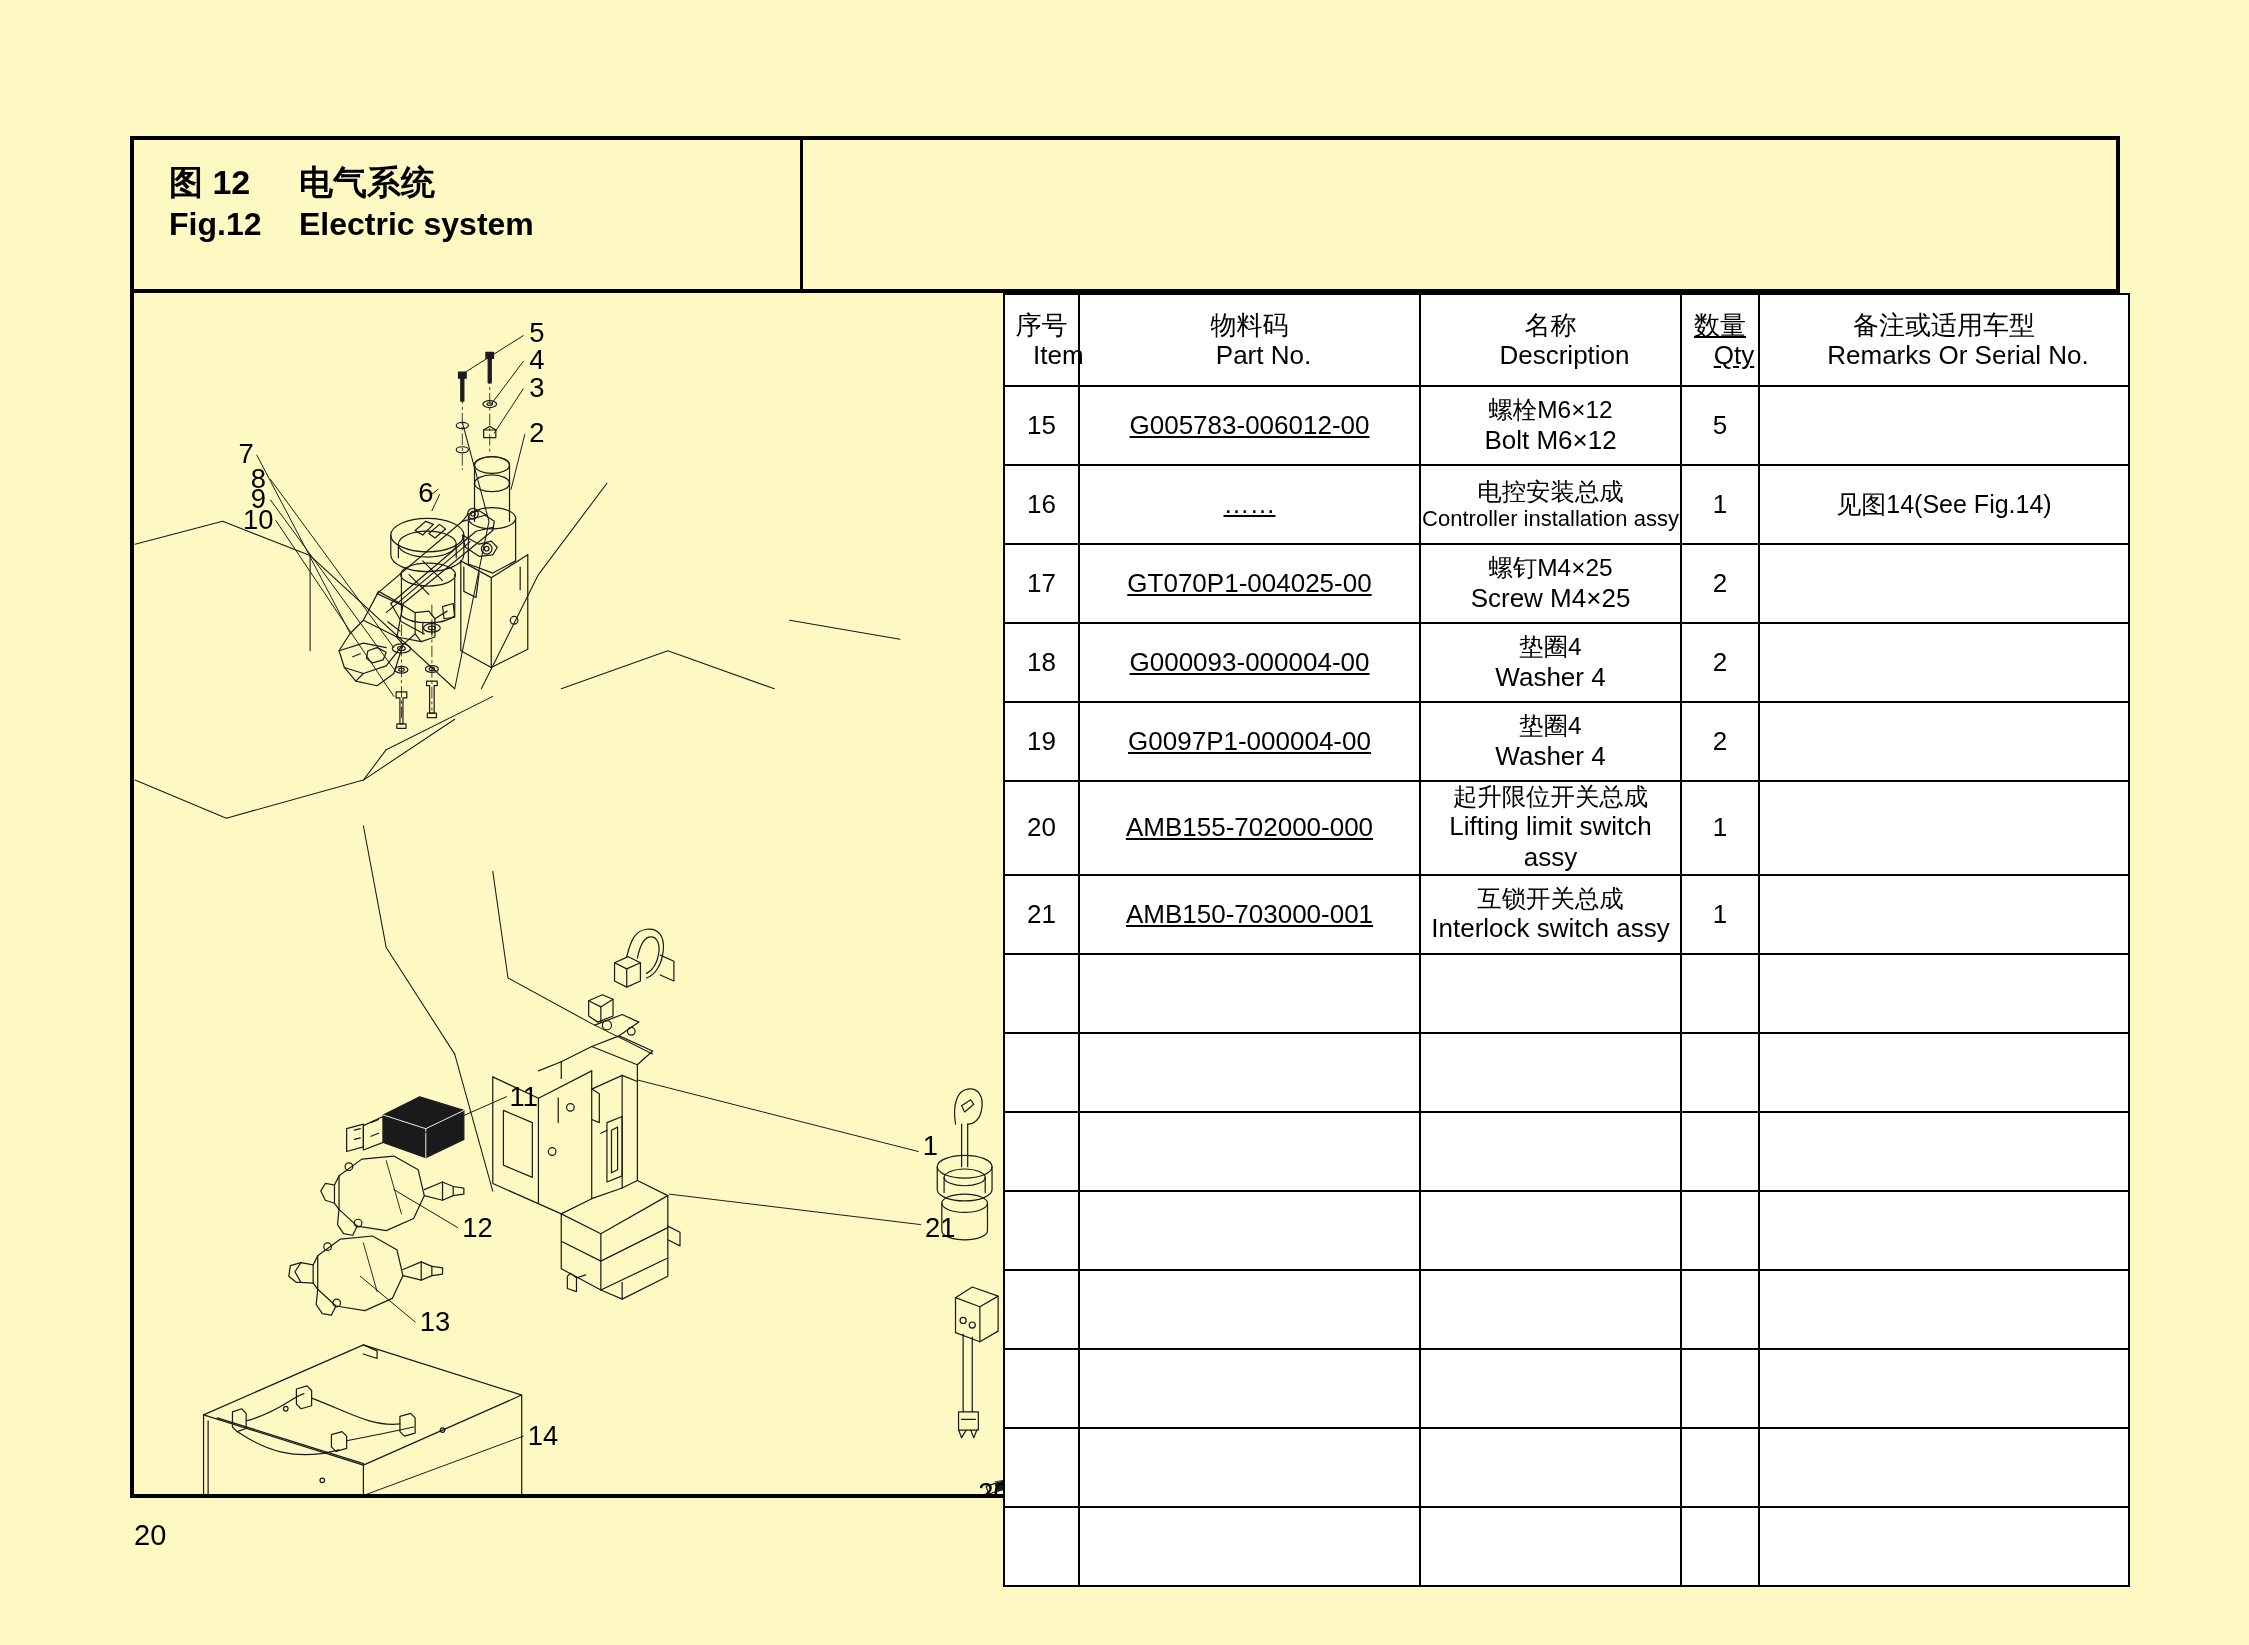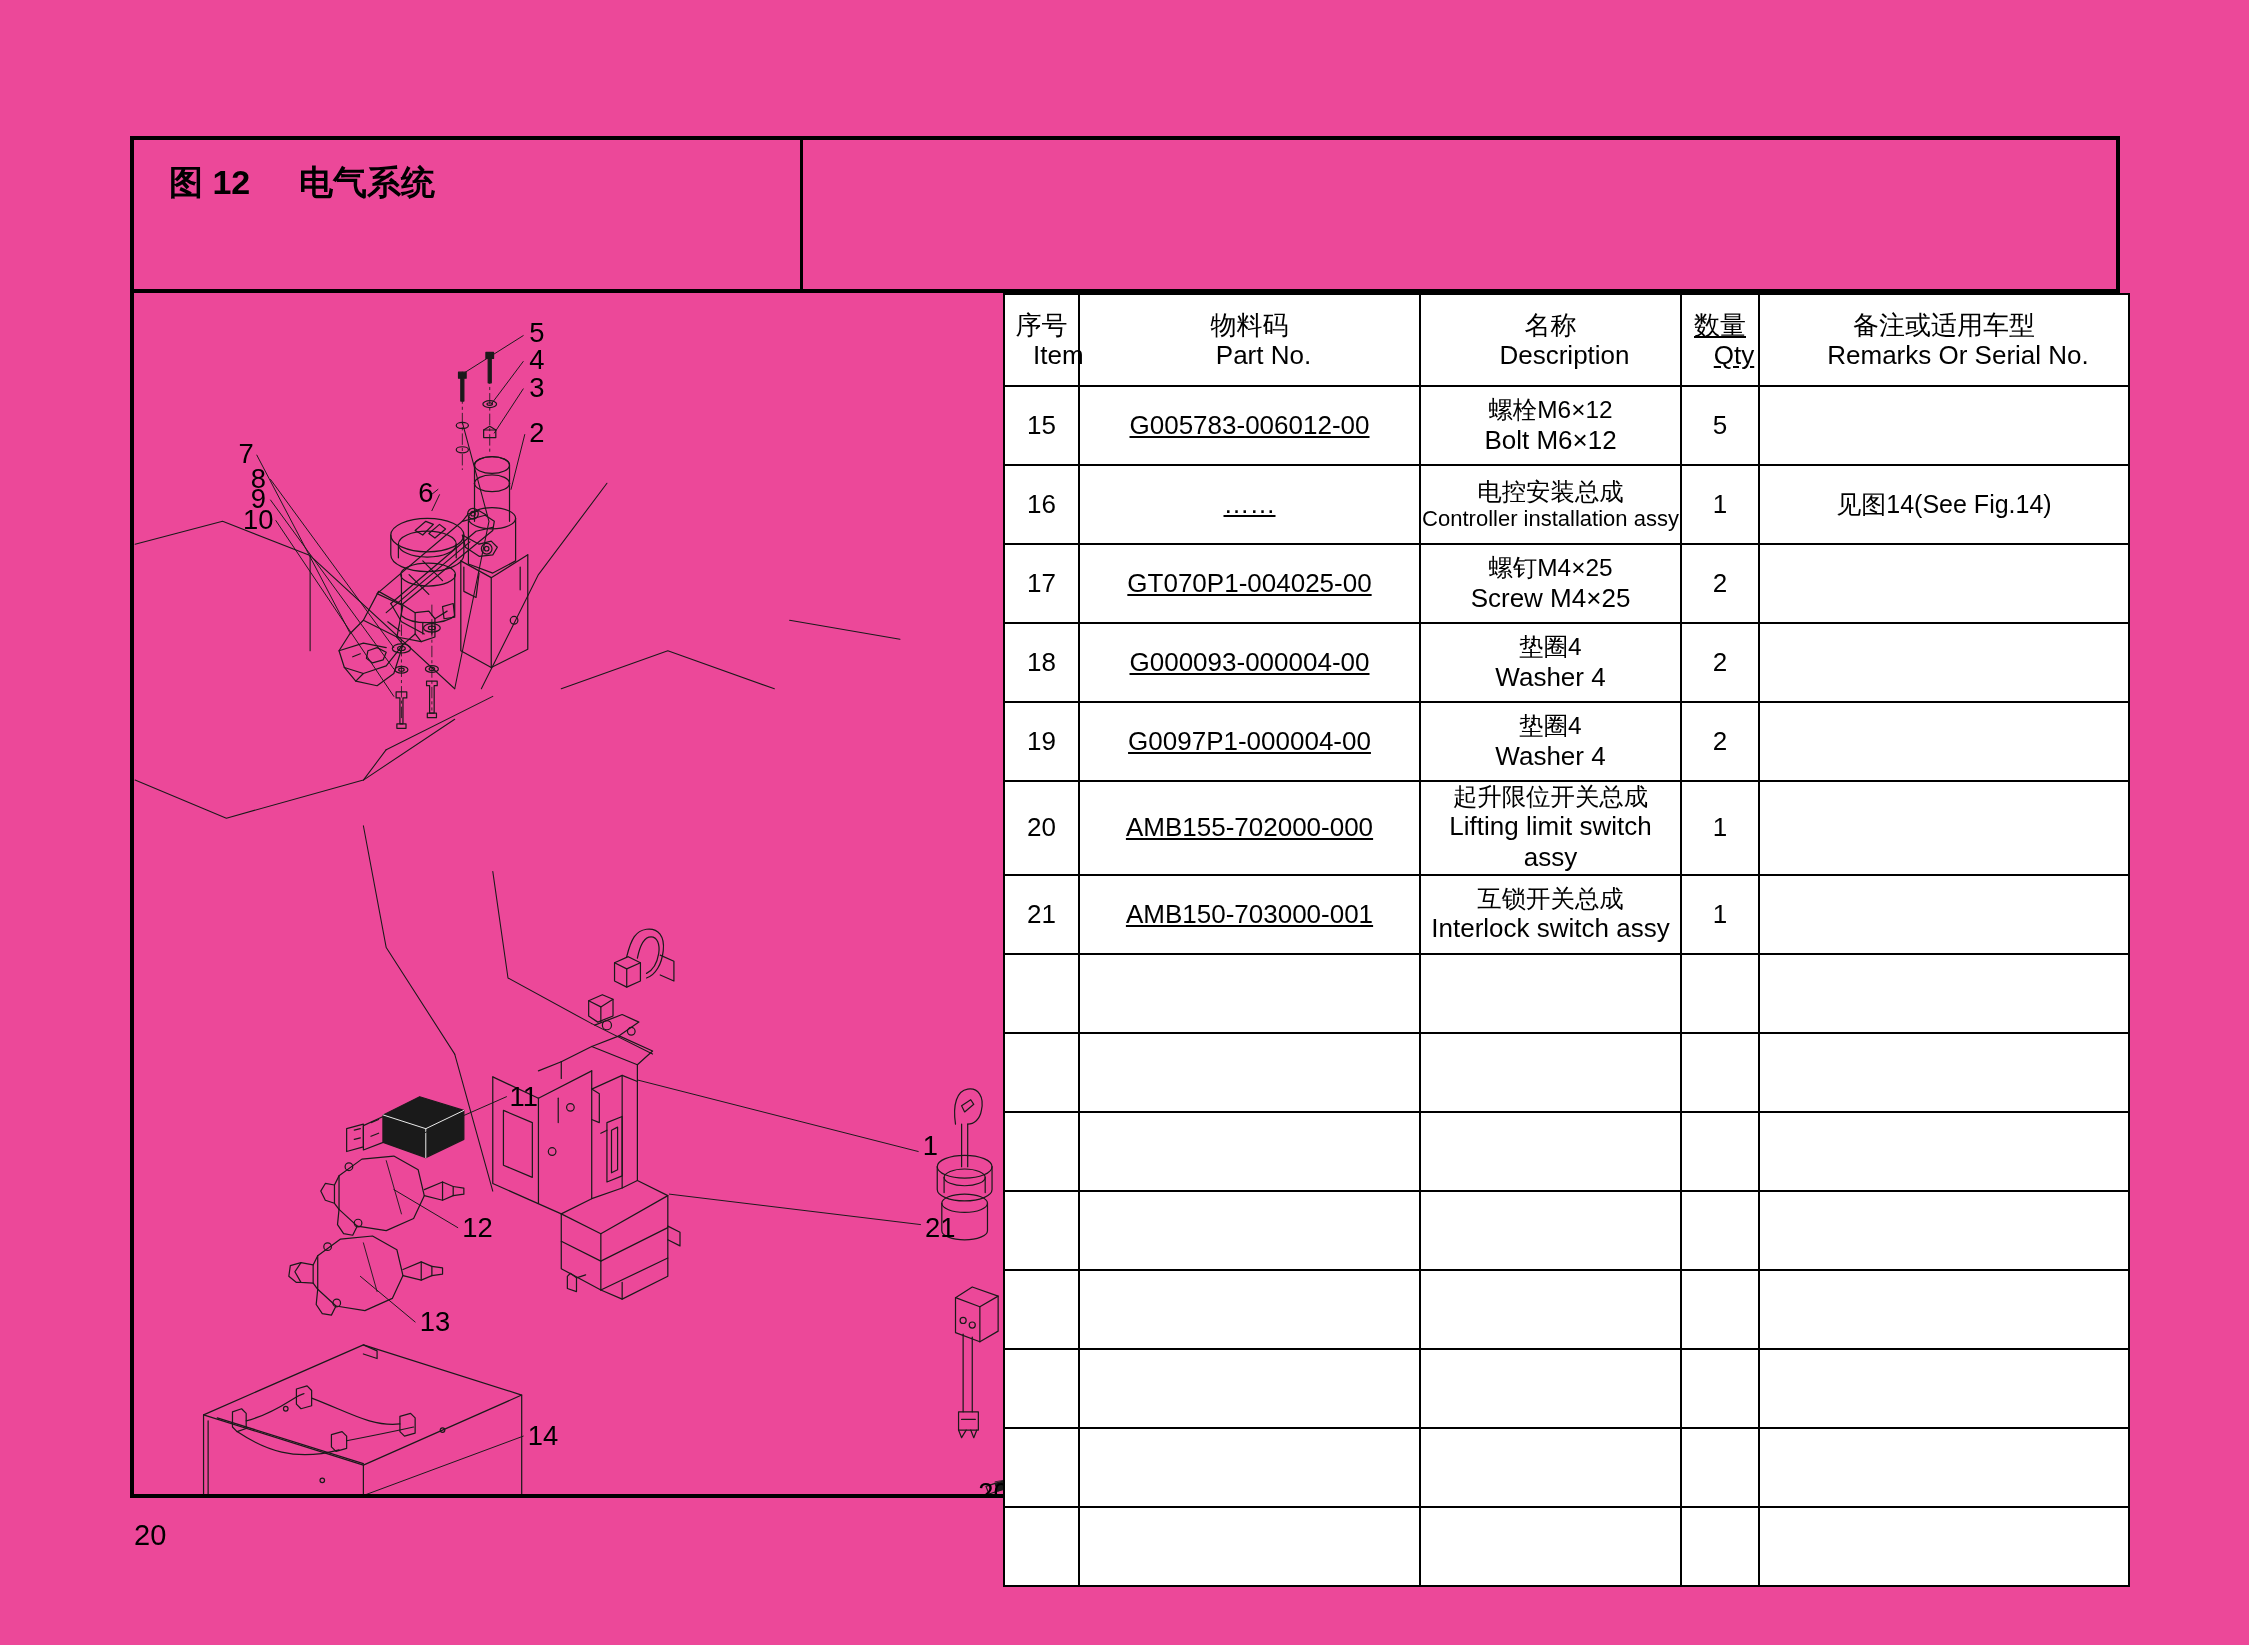--- a/index.html
+++ b/index.html
@@ -9,21 +9,21 @@
     background: #ffffff;
   }
   body {
     font-family: "Liberation Sans", sans-serif;
     color: #000000;
   }
   #page {
     position: relative;
     width: 2250px;
     height: 1645px;
-    background: #ec4899;
+    background: #fef9c3;
     overflow: hidden;
   }
 
   
   #frame {
     position: absolute;
     left: 130px;
     top: 136px;
     width: 1990px;
     height: 1362px;
@@ -200,20 +200,24 @@
 <div id="page">
 
   <div id="frame">
 
     <div id="header-band">
 
       <div id="title-block">
         <div class="title-row">
           <span class="title-cn title-label">图 12</span>
           <span class="title-cn">电气系统</span>
+        </div>
+        <div class="title-row">
+          <span class="title-en title-label">Fig.12</span>
+          <span class="title-en">Electric system</span>
         </div>
       </div>
 
 
     </div>
 
     <div id="body-area">
 
       <div id="illustration">
         <svg viewBox="0 0 1139 1578" preserveAspectRatio="xMidYMid meet">

